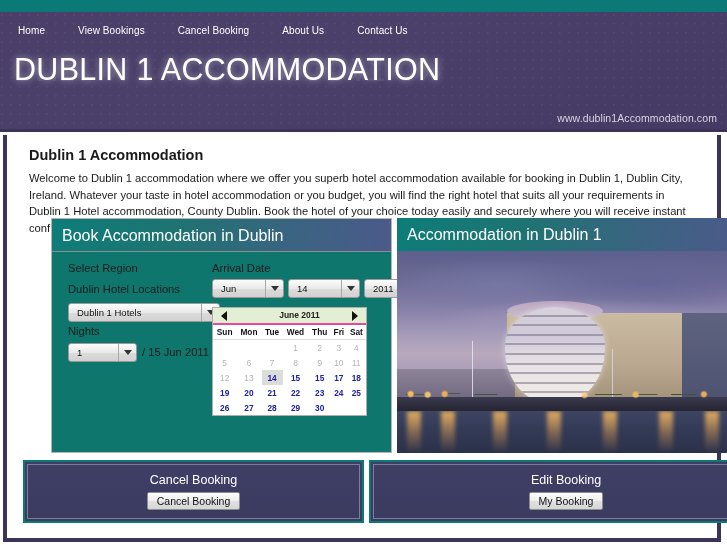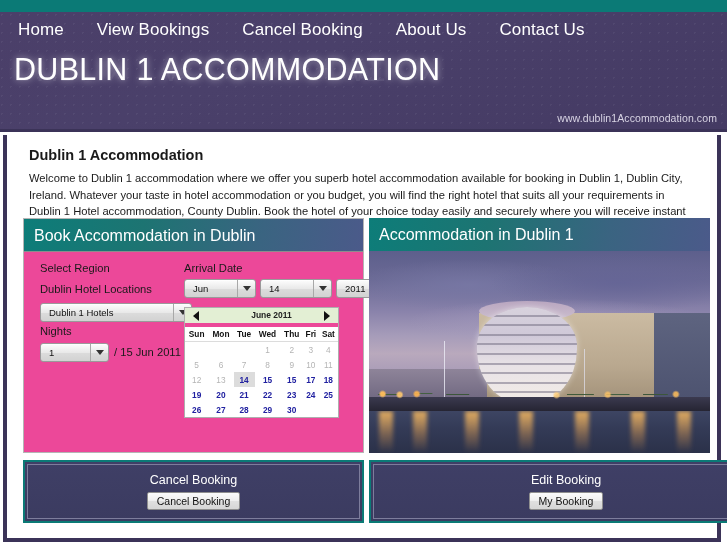--- a/index.html
+++ b/index.html
@@ -47,21 +47,21 @@
 
   .nav {
     position: absolute;
     left: 18px; top: 4px;
     display: flex;
     align-items: center;
     height: 28px;
   }
   .nav a {
     color: #ffffff;
-    font-size: 17px;
+    font-size: 10px;
     text-decoration: none;
     margin-right: 33px;
     white-space: nowrap;
     letter-spacing: 0.1px;
   }
 
   .logo-wrap {
     position: absolute;
     left: 14px; top: 40px;
     width: 520px;
@@ -124,22 +124,23 @@
     font-size: 11.2px;
     color: #1a1a1a;
     line-height: 16.5px;
   }
 
   
   .panel {
     position: absolute;
     top: 83px;
     box-sizing: border-box;
-    background: #ec4899;
+    background: #0f766e;
     border: 1px solid #b5b5b5;
+    margin-left: 28px;
   }
   .panel.left  { left: 16px;  width: 341px; height: 235px; }
   .panel.right { left: 362px; width: 341px; height: 235px; border: none; }
 
   .panel-head {
     height: 33px;
     background: linear-gradient(100deg, #0d7d79 0%, #1d7472 35%, #3a6481 70%, #4b5a8a 100%);
     color: #ffffff;
     font-size: 16px;
     line-height: 33px;
@@ -233,21 +234,21 @@
     width: 155px;
     box-sizing: border-box;
     border: 1px solid #aeaeae;
     background: #ffffff;
     font-size: 9px;
   }
   .cal-title {
     position: relative;
     height: 15px;
     background: #e3efd4;
-    border-bottom: 4px solid #ec4899;
+    border-bottom: 2px solid #ec4899;
     text-align: center;
     line-height: 15px;
     font-size: 8.5px;
     font-weight: bold;
     color: #222;
     padding-left: 20px;
   }
   .cal-prev, .cal-next {
     position: absolute;
     top: 2px;

